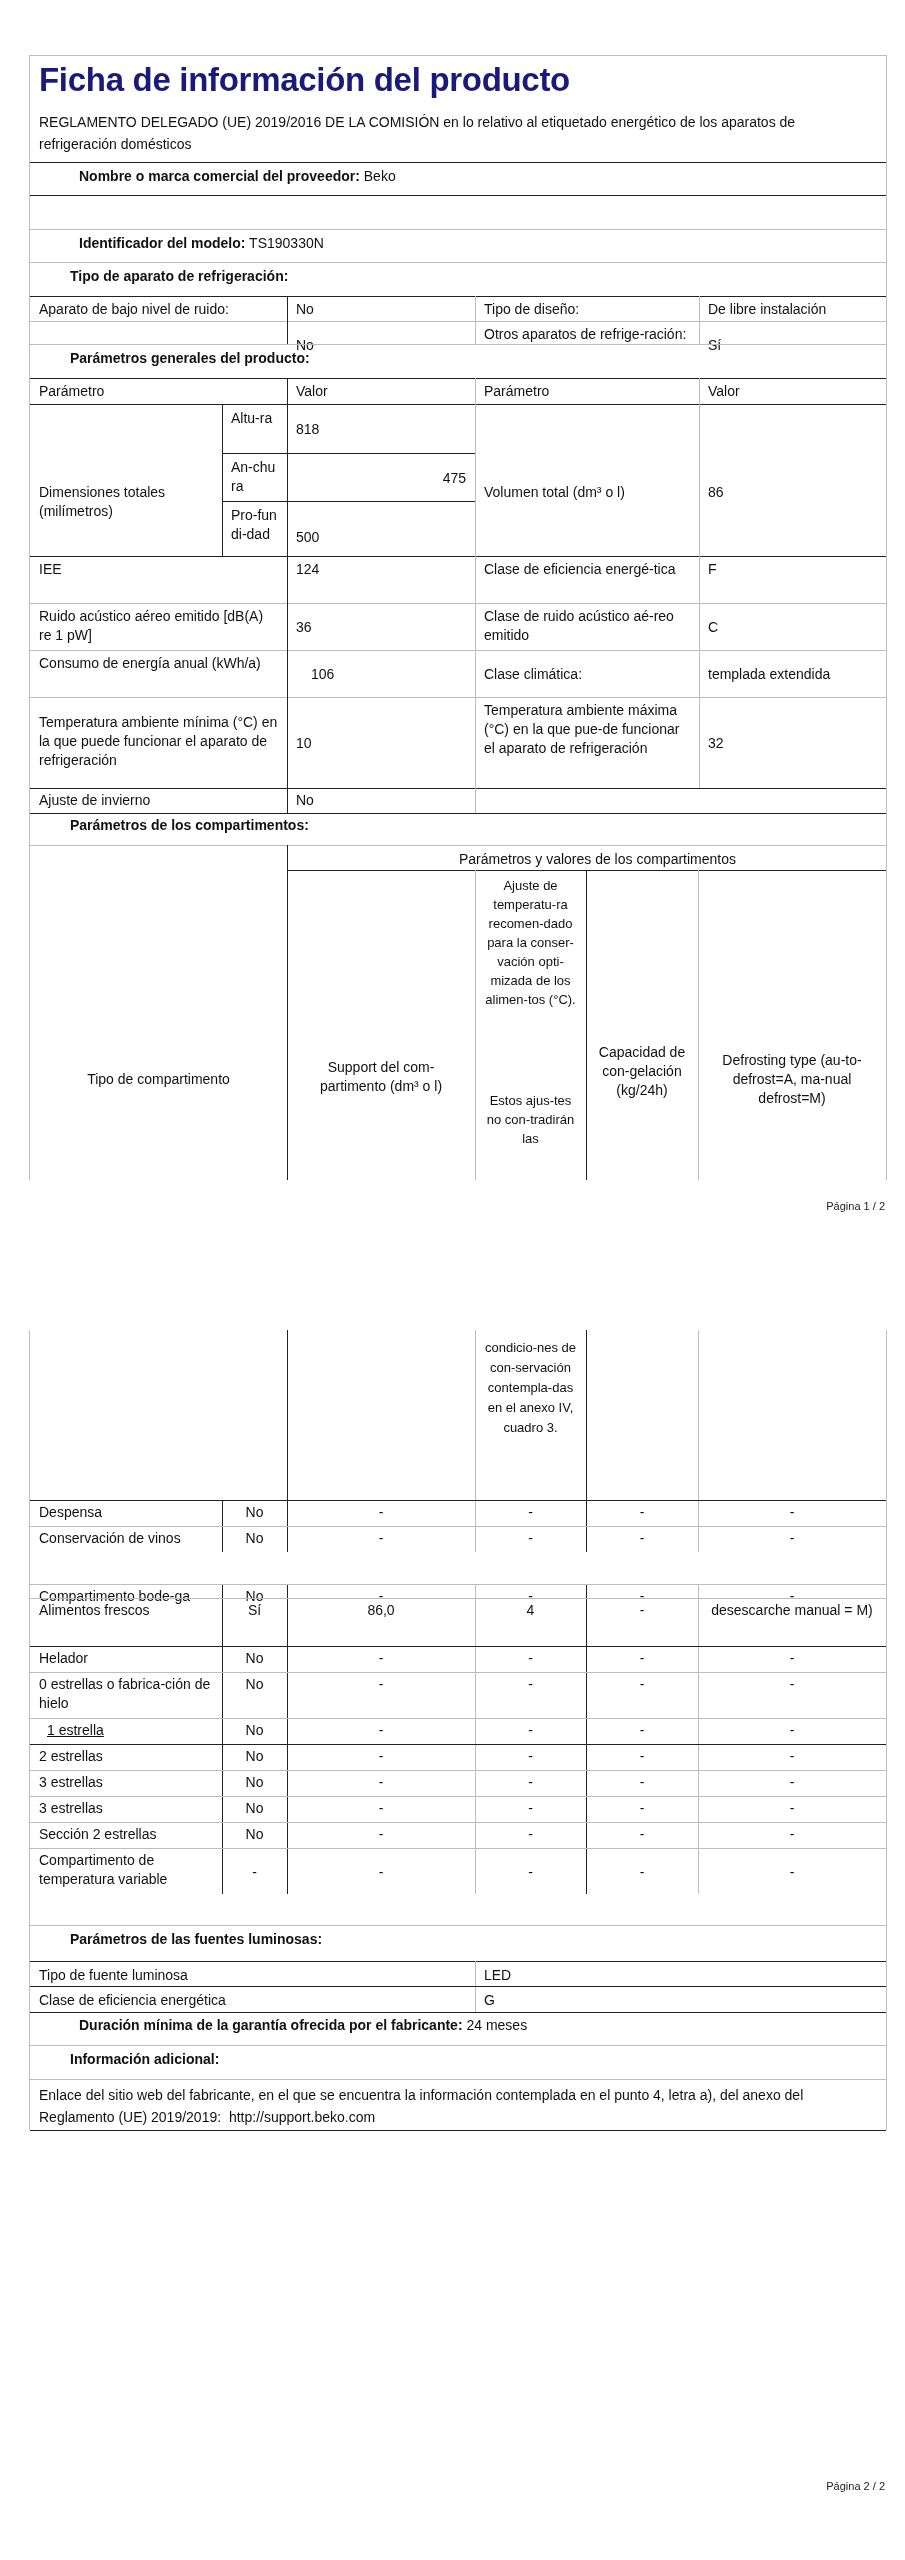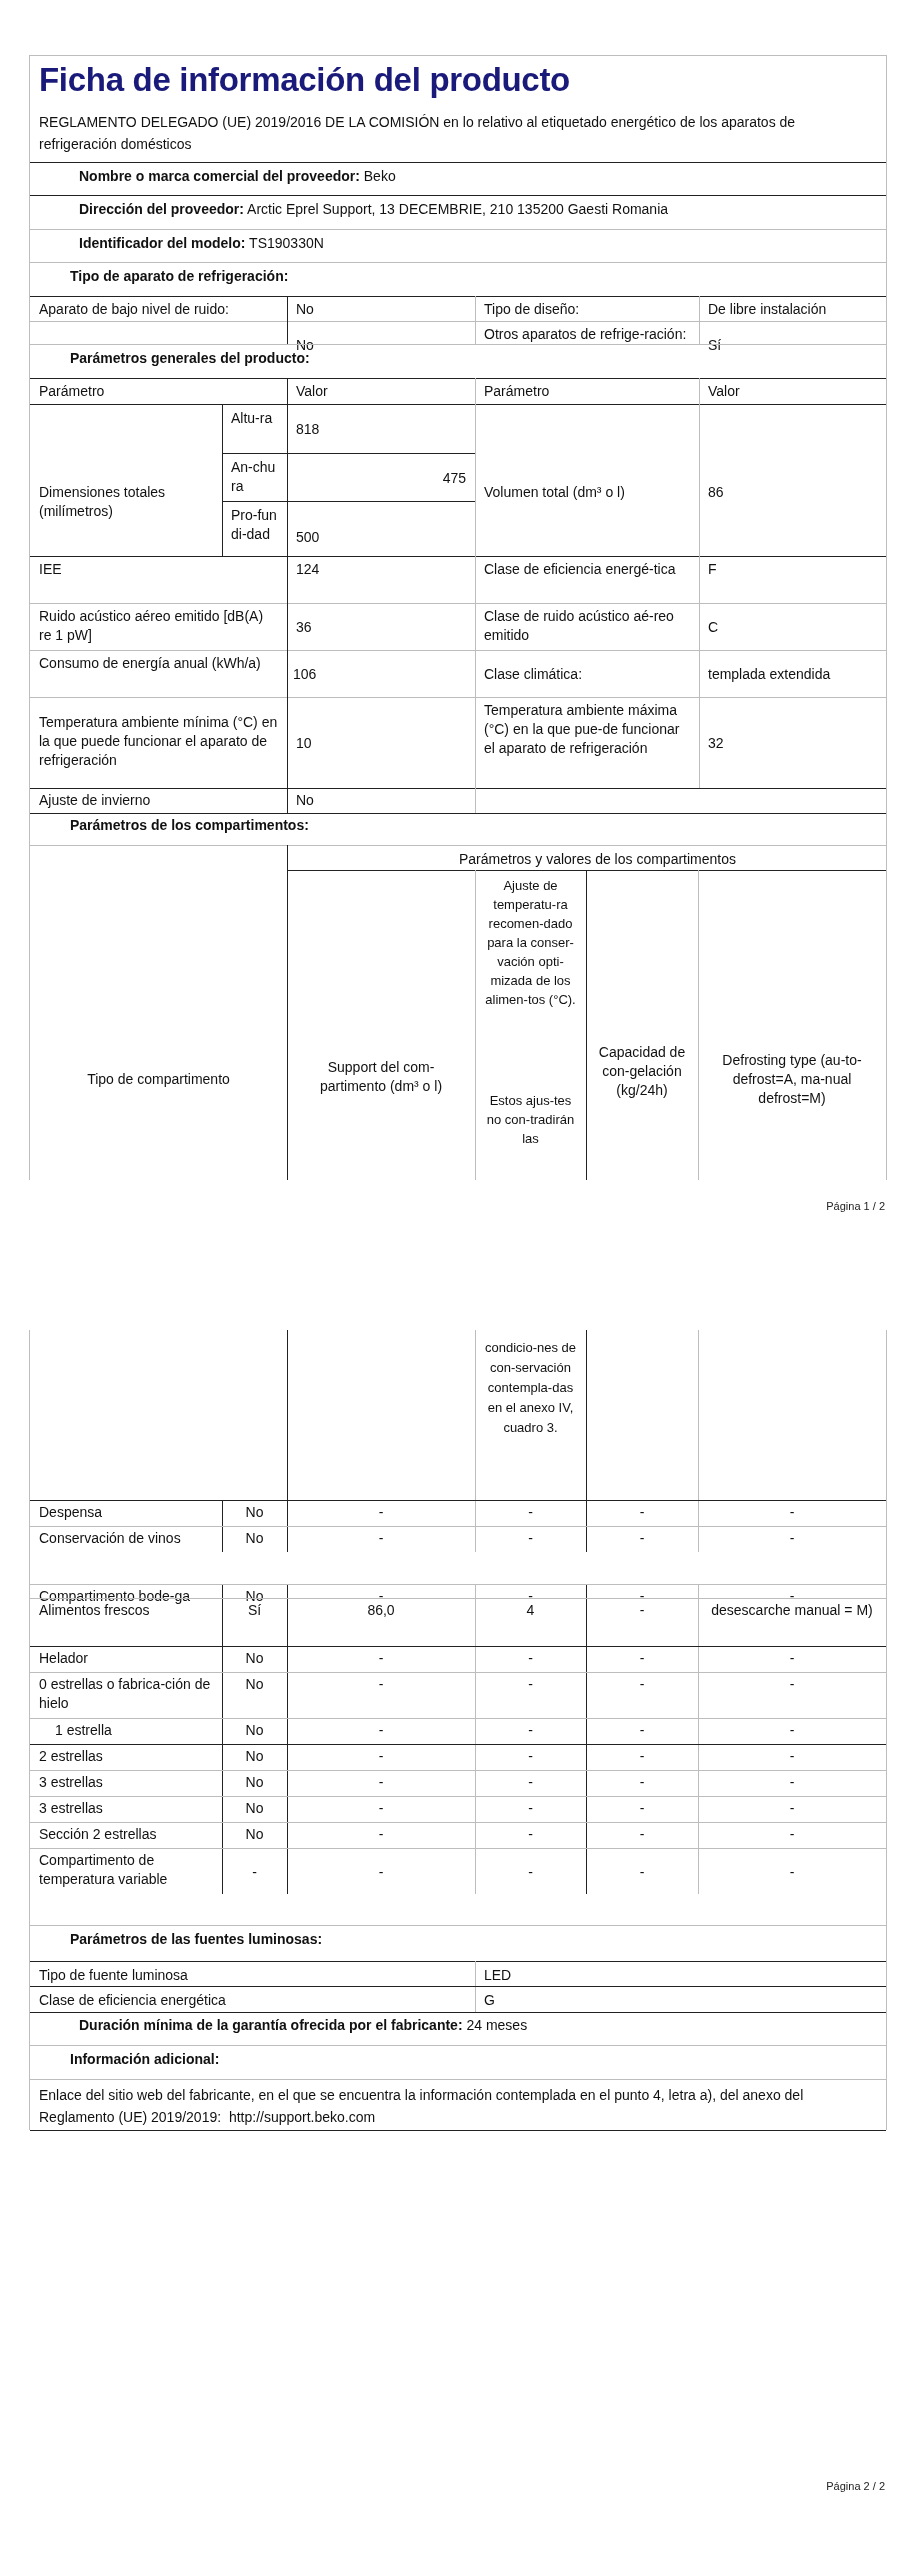--- a/index.html
+++ b/index.html
@@ -26,24 +26,20 @@
     <div class="hl light" style="top:0;"></div>
     <div class="title">Ficha de información del producto</div>
     <div class="reg">REGLAMENTO DELEGADO (UE) 2019/2016 DE LA COMISIÓN en lo relativo al etiquetado energético de los aparatos de refrigeración domésticos</div>
 
     <div class="hl" style="top:107px;"></div>
     <div class="cell" style="left:0;top:109px;width:856px;">
       <span class="b">Nombre o marca comercial del proveedor:</span>
       <span>Beko</span>
     </div>
     <div class="hl" style="top:140px;"></div>
-    <div class="cell" style="left:0;top:142px;width:856px;">
-      <span class="b">Dirección del proveedor:</span>
-      <span>Arctic Eprel Support, 13 DECEMBRIE, 210 135200 Gaesti Romania</span>
-    </div>
     <div class="hl light" style="top:174px;"></div>
     <div class="cell" style="left:0;top:176px;width:856px;">
       <span class="b">Identificador del modelo:</span>
       <span>TS190330N</span>
     </div>
     <div class="hl light" style="top:207px;"></div>
     <div class="cell b" style="left:0;top:209px;width:856px;">Tipo de aparato de refrigeración:</div>
 
     <div class="hl" style="top:241px;"></div>
     <div class="cell" style="left:0;top:242px;width:257px;">Aparato de bajo nivel de ruido:</div>
@@ -100,21 +96,21 @@
     <div class="cell" style="left:0;top:549px;width:257px;">Ruido acústico aéreo emitido [dB(A) re 1 pW]</div>
     <div class="cell" style="left:257px;top:560px;width:188px;">36</div>
     <div class="cell" style="left:445px;top:549px;width:224px;">Clase de ruido acústico aé-reo emitido</div>
     <div class="cell" style="left:669px;top:560px;width:187px;">C</div>
     <div class="vl" style="left:257px;top:548px;height:47px;"></div>
     <div class="vl light" style="left:445px;top:548px;height:47px;"></div>
     <div class="vl light" style="left:669px;top:548px;height:47px;"></div>
 
     <div class="hl light" style="top:595px;"></div>
     <div class="cell" style="left:0;top:596px;width:257px;">Consumo de energía anual (kWh/a)</div>
-    <div class="cell" style="left:254px;top:607px;width:188px;">106</div>
+    <div class="cell" style="left:272px;top:607px;width:188px;">106</div>
     <div class="cell" style="left:445px;top:607px;width:224px;">Clase climática:</div>
     <div class="cell" style="left:669px;top:607px;width:187px;">templada extendida</div>
     <div class="vl" style="left:257px;top:595px;height:47px;"></div>
     <div class="vl light" style="left:445px;top:595px;height:47px;"></div>
     <div class="vl light" style="left:669px;top:595px;height:47px;"></div>
 
     <div class="hl light" style="top:642px;"></div>
     <div class="cell" style="left:0;top:655px;width:257px;">Temperatura ambiente mínima (°C) en la que puede funcionar el aparato de refrigeración</div>
     <div class="cell" style="left:257px;top:676px;width:188px;">10</div>
     <div class="cell" style="left:445px;top:643px;width:224px;">Temperatura ambiente máxima (°C) en la que pue-de funcionar el aparato de refrigeración</div>
@@ -231,21 +227,21 @@
           <div class="cell center" style="left: 445px; top: 1px; width: 111px; padding: 1px 9px;">-</div>
           <div class="cell center" style="left: 556px; top: 1px; width: 112px; padding: 1px 9px;">-</div>
           <div class="cell center" style="left: 668px; top: 1px; width: 188px; padding: 1px 9px;">-</div>
           <div class="vl" style="left: 192px; top: 0px; height: 45px; border-left-color: rgb(34, 34, 34);"></div>
           <div class="vl" style="left: 257px; top: 0px; height: 45px; border-left-color: rgb(34, 34, 34);"></div>
           <div class="vl" style="left: 445px; top: 0px; height: 45px; border-left-color: rgb(189, 189, 189);"></div>
           <div class="vl" style="left: 556px; top: 0px; height: 45px; border-left-color: rgb(34, 34, 34);"></div>
           <div class="vl" style="left: 668px; top: 0px; height: 45px; border-left-color: rgb(189, 189, 189);"></div>
         </div>
         <div class="row" style="top: 218px; height: 25px; border-top: 1px solid rgb(189, 189, 189);">
-          <div class="cell" style="left: 16px; top: 1px; width: 192px; padding: 1px 9px;">1 estrella</div>
+          <div class="cell" style="left: 8px; top: 1px; width: 192px; padding: 1px 9px; text-decoration: underline;">1 estrella</div>
           <div class="cell center" style="left: 192px; top: 1px; width: 65px; padding: 1px 9px;">No</div>
           <div class="cell center" style="left: 257px; top: 1px; width: 188px; padding: 1px 9px;">-</div>
           <div class="cell center" style="left: 445px; top: 1px; width: 111px; padding: 1px 9px;">-</div>
           <div class="cell center" style="left: 556px; top: 1px; width: 112px; padding: 1px 9px;">-</div>
           <div class="cell center" style="left: 668px; top: 1px; width: 188px; padding: 1px 9px;">-</div>
           <div class="vl" style="left: 192px; top: 0px; height: 25px; border-left-color: rgb(34, 34, 34);"></div>
           <div class="vl" style="left: 257px; top: 0px; height: 25px; border-left-color: rgb(34, 34, 34);"></div>
           <div class="vl" style="left: 445px; top: 0px; height: 25px; border-left-color: rgb(189, 189, 189);"></div>
           <div class="vl" style="left: 556px; top: 0px; height: 25px; border-left-color: rgb(34, 34, 34);"></div>
           <div class="vl" style="left: 668px; top: 0px; height: 25px; border-left-color: rgb(189, 189, 189);"></div>

